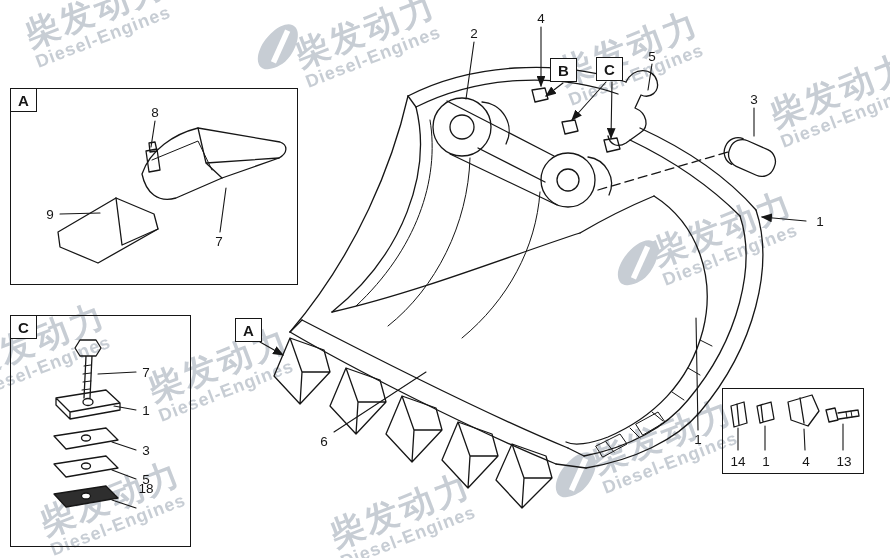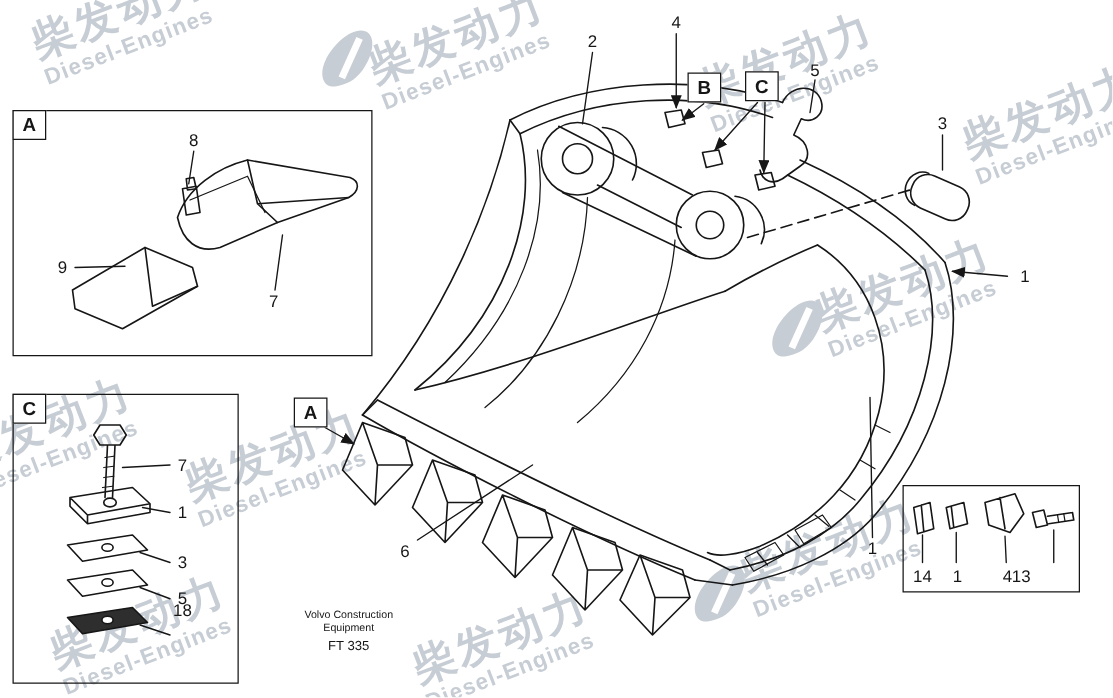--- a/index.html
+++ b/index.html
@@ -241,23 +241,16 @@
   <div class="plabel" style="left:50px;top:214px">9</div>
   <div class="plabel" style="left:219px;top:241px">7</div>
   <div class="plabel" style="left:146px;top:372px">7</div>
   <div class="plabel" style="left:146px;top:410px">1</div>
   <div class="plabel" style="left:146px;top:450px">3</div>
   <div class="plabel" style="left:146px;top:479px">5</div>
   <div class="plabel" style="left:146px;top:488px">18</div>
   <div class="plabel" style="left:738px;top:461px">14</div>
   <div class="plabel" style="left:766px;top:461px">1</div>
   <div class="plabel" style="left:806px;top:461px">4</div>
-  <div class="plabel" style="left:817px;top:461px">13</div>
-
-  <div class="footer">
-    <div class="brand">
-      <div>Volvo Construction</div>
-      <div>Equipment</div>
-    </div>
-    <div class="doc">FT 335</div>
-  </div>
+  <div class="plabel" style="left:844px;top:461px">13</div>
+
 
 </div>
 
 </body></html>

